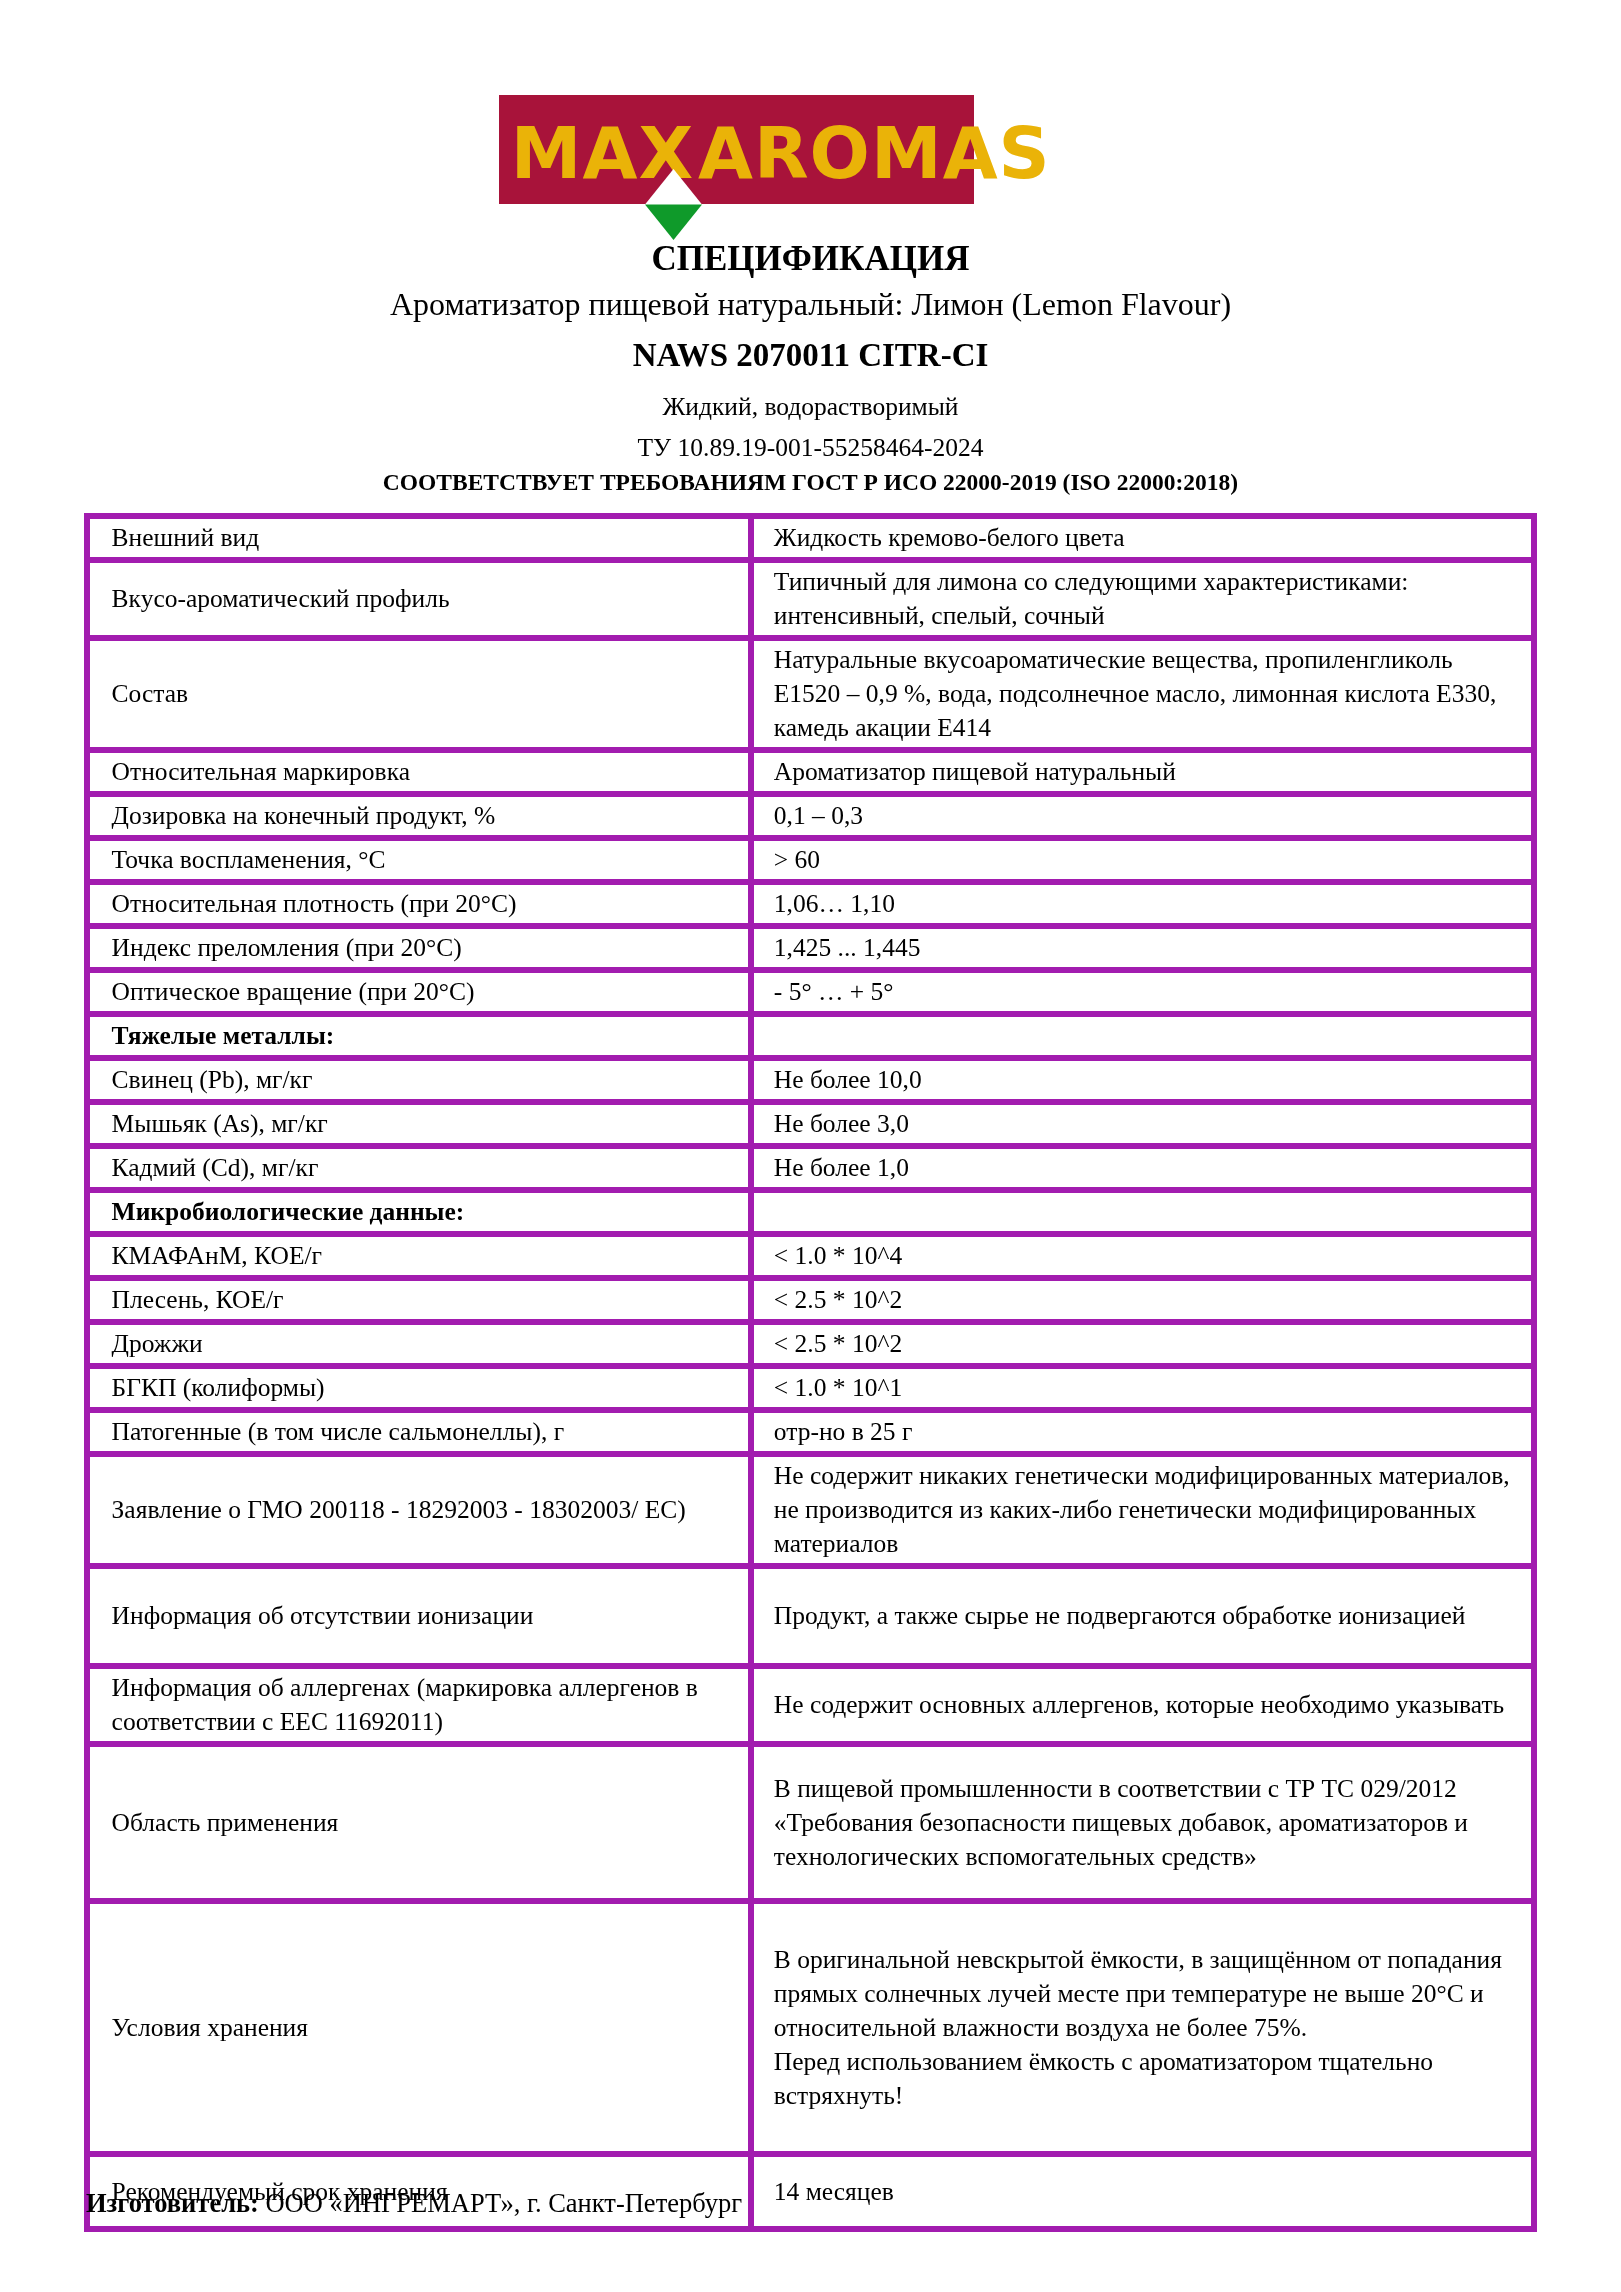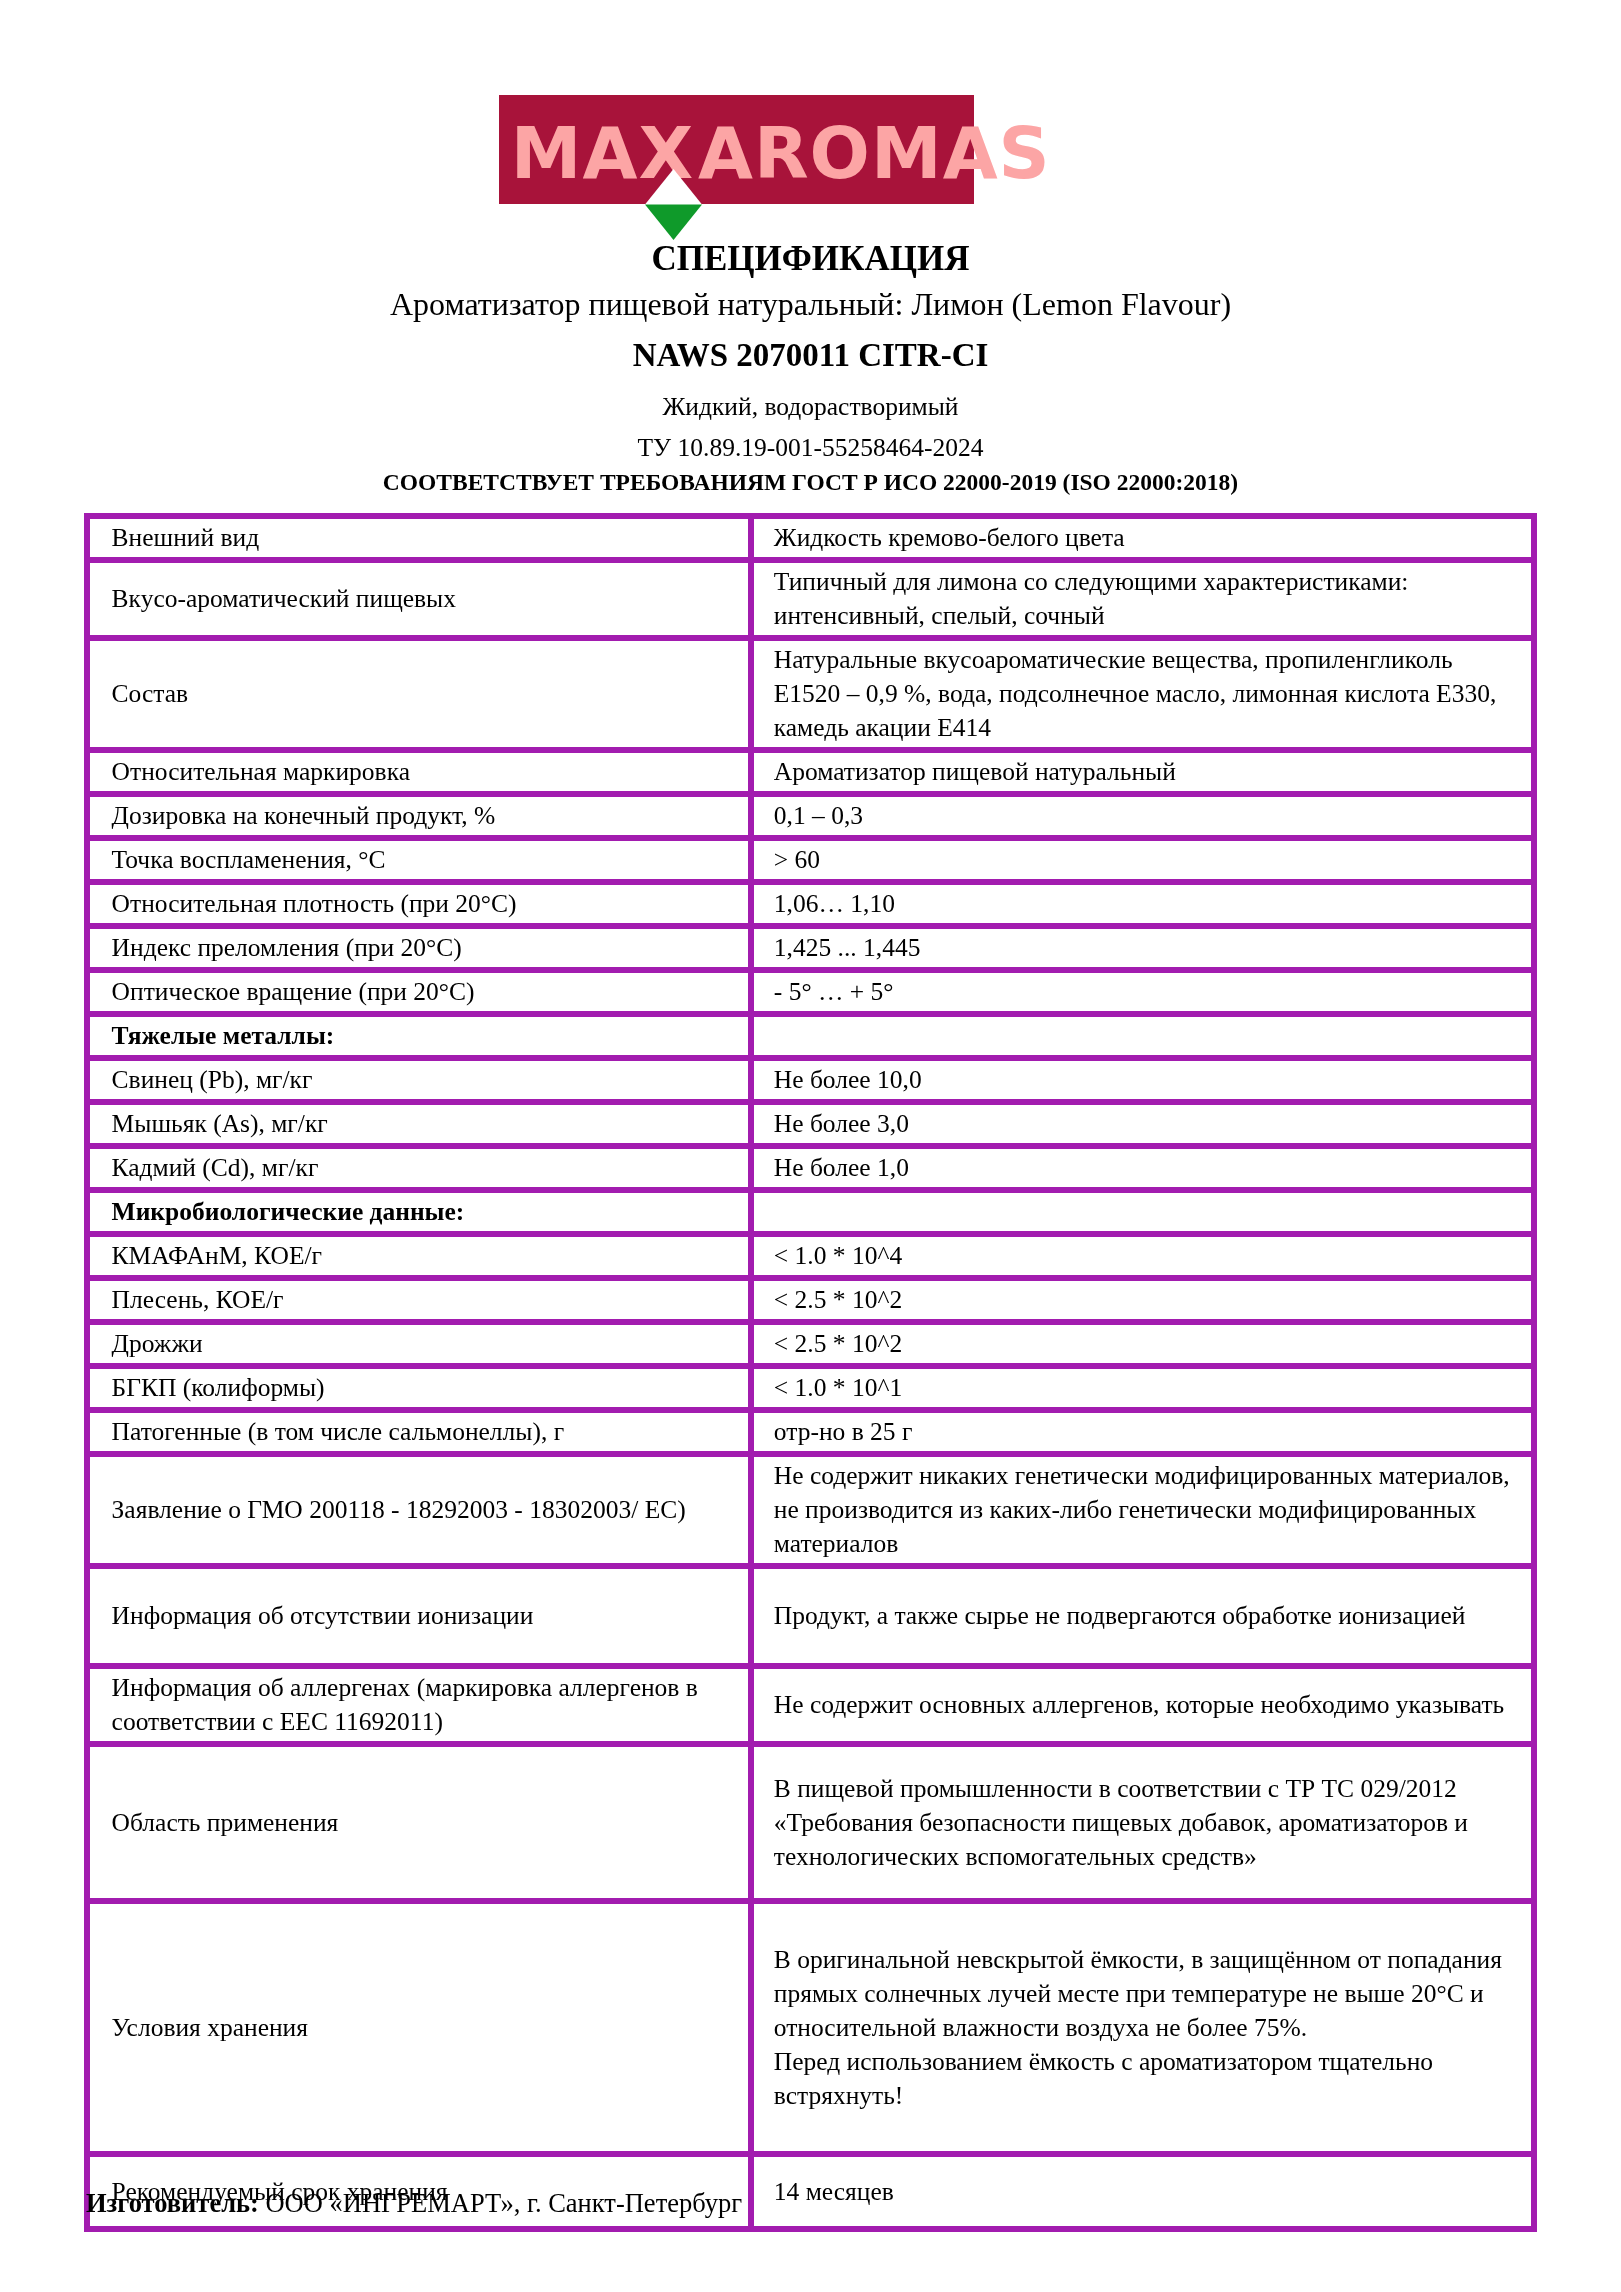--- a/index.html
+++ b/index.html
@@ -1,21 +1,21 @@
 <!DOCTYPE html>
 <html><head>
 <meta charset="utf-8">
 <style>
   html, body { margin: 0; padding: 0; background: #ffffff; }
   body { width: 1621px; height: 2293px; position: relative; overflow: hidden;
          font-family: "Liberation Serif", "DejaVu Serif", serif; color: #000; }
   .logo { position: absolute; left: 499px; top: 95px; width: 475px; height: 109px; background: #a8133a; }
   .logo-text { position: absolute; top: 3.9px; left: 0; width: 100%; height: 100%;
                font-family: "DejaVu Sans", "Liberation Sans", sans-serif; font-weight: bold;
-               font-size: 71px; color: #fca5a5; letter-spacing: 1px; line-height: 109px; }
+               font-size: 71px; color: #eab308; letter-spacing: 1px; line-height: 109px; }
   .logo-max { position: absolute; left: 11.8px; top: 0; }
   .logo-aromas { position: absolute; left: 199px; top: 0; }
   .logo-diamond { position: absolute; left: 645px; top: 169px; width: 57px; height: 71px; }
   .header { position: absolute; left: 0; width: 1621px; text-align: center; }
   .h-title { top: 239px; font-size: 35px; font-weight: bold; }
   .h-product { top: 286px; font-size: 32px; }
   .h-code { top: 337px; font-size: 33px; font-weight: bold; }
   .h-type { top: 392px; font-size: 25.5px; }
   .h-tu { top: 433px; font-size: 25.5px; }
   .h-gost { top: 469px; font-size: 23.5px; font-weight: bold; }
@@ -48,21 +48,21 @@
 <div class="header h-tu">ТУ 10.89.19-001-55258464-2024</div>
 <div class="header h-gost">СООТВЕТСТВУЕТ ТРЕБОВАНИЯМ ГОСТ Р ИСО 22000-2019 (ISO 22000:2018)</div>
 
 <table class="spec">
   <tbody id="spec-body">
       <tr style="height: 37px;">
         <td class="c1">Внешний вид</td>
         <td class="c2">Жидкость кремово-белого цвета</td>
       </tr>
       <tr style="height: 69px;">
-        <td class="c1">Вкусо-ароматический пищевых</td>
+        <td class="c1">Вкусо-ароматический профиль</td>
         <td class="c2">Типичный для лимона со следующими характеристиками: интенсивный, спелый, сочный</td>
       </tr>
       <tr style="height: 102px;">
         <td class="c1">Состав</td>
         <td class="c2">Натуральные вкусоароматические вещества, пропиленгликоль Е1520 – 0,9 %, вода, подсолнечное масло, лимонная кислота Е330, камедь акации Е414</td>
       </tr>
       <tr style="height: 37px;">
         <td class="c1">Относительная маркировка</td>
         <td class="c2">Ароматизатор пищевой натуральный</td>
       </tr>

